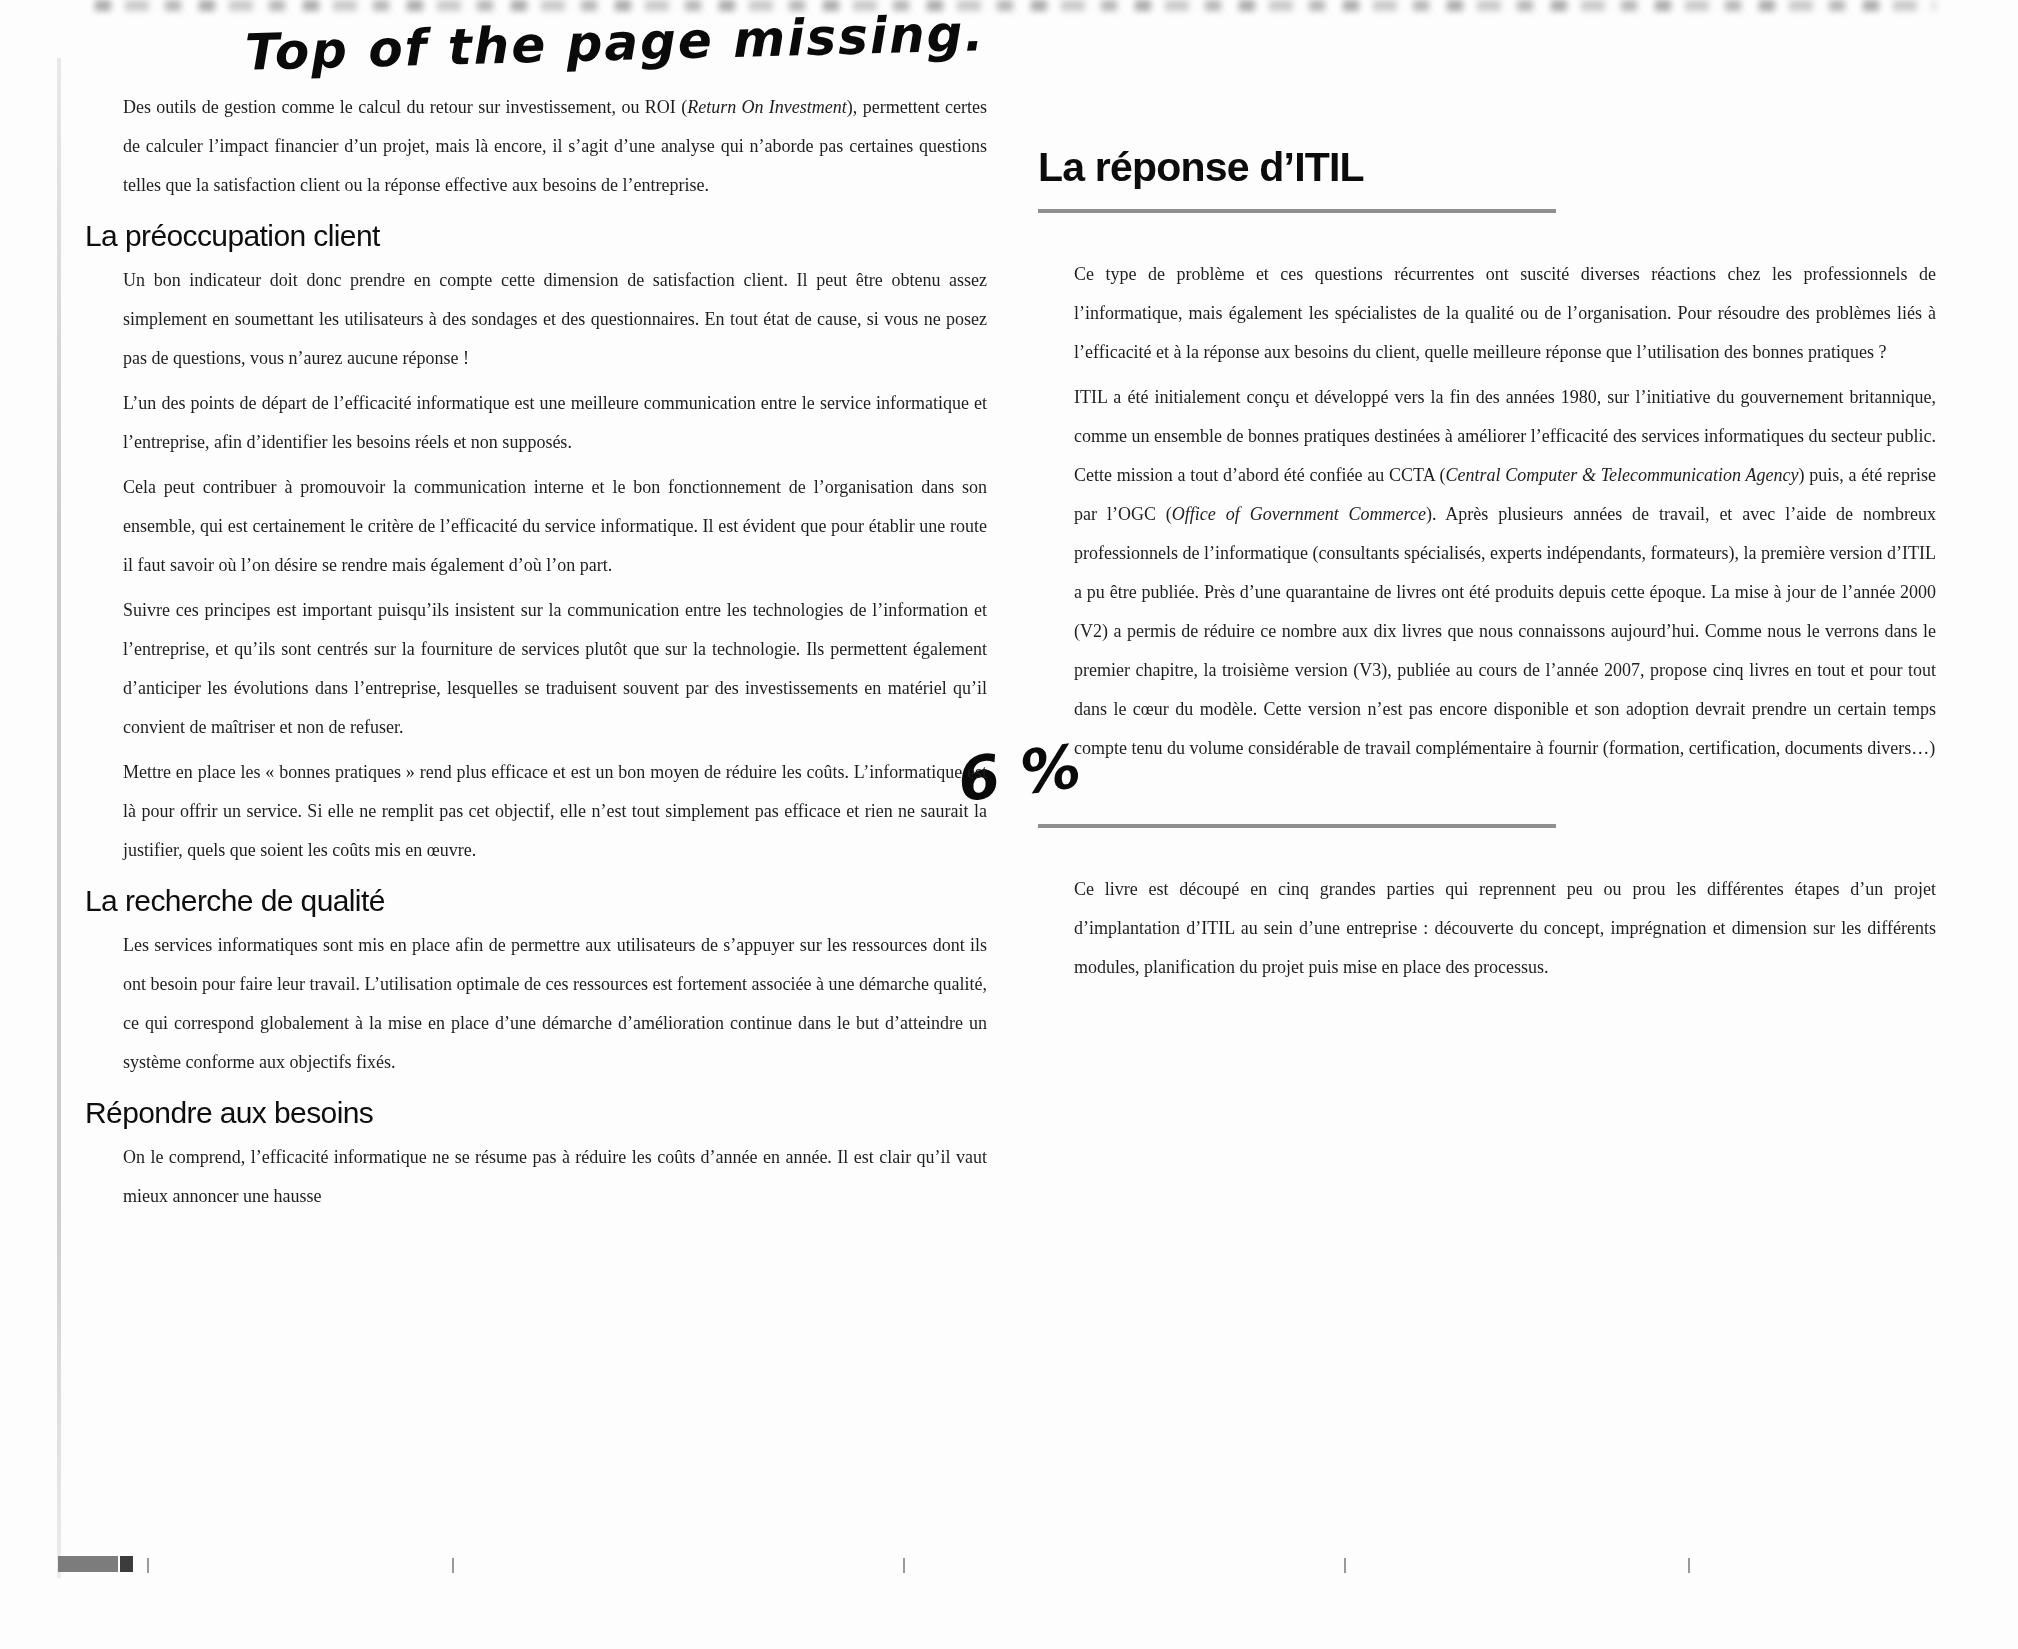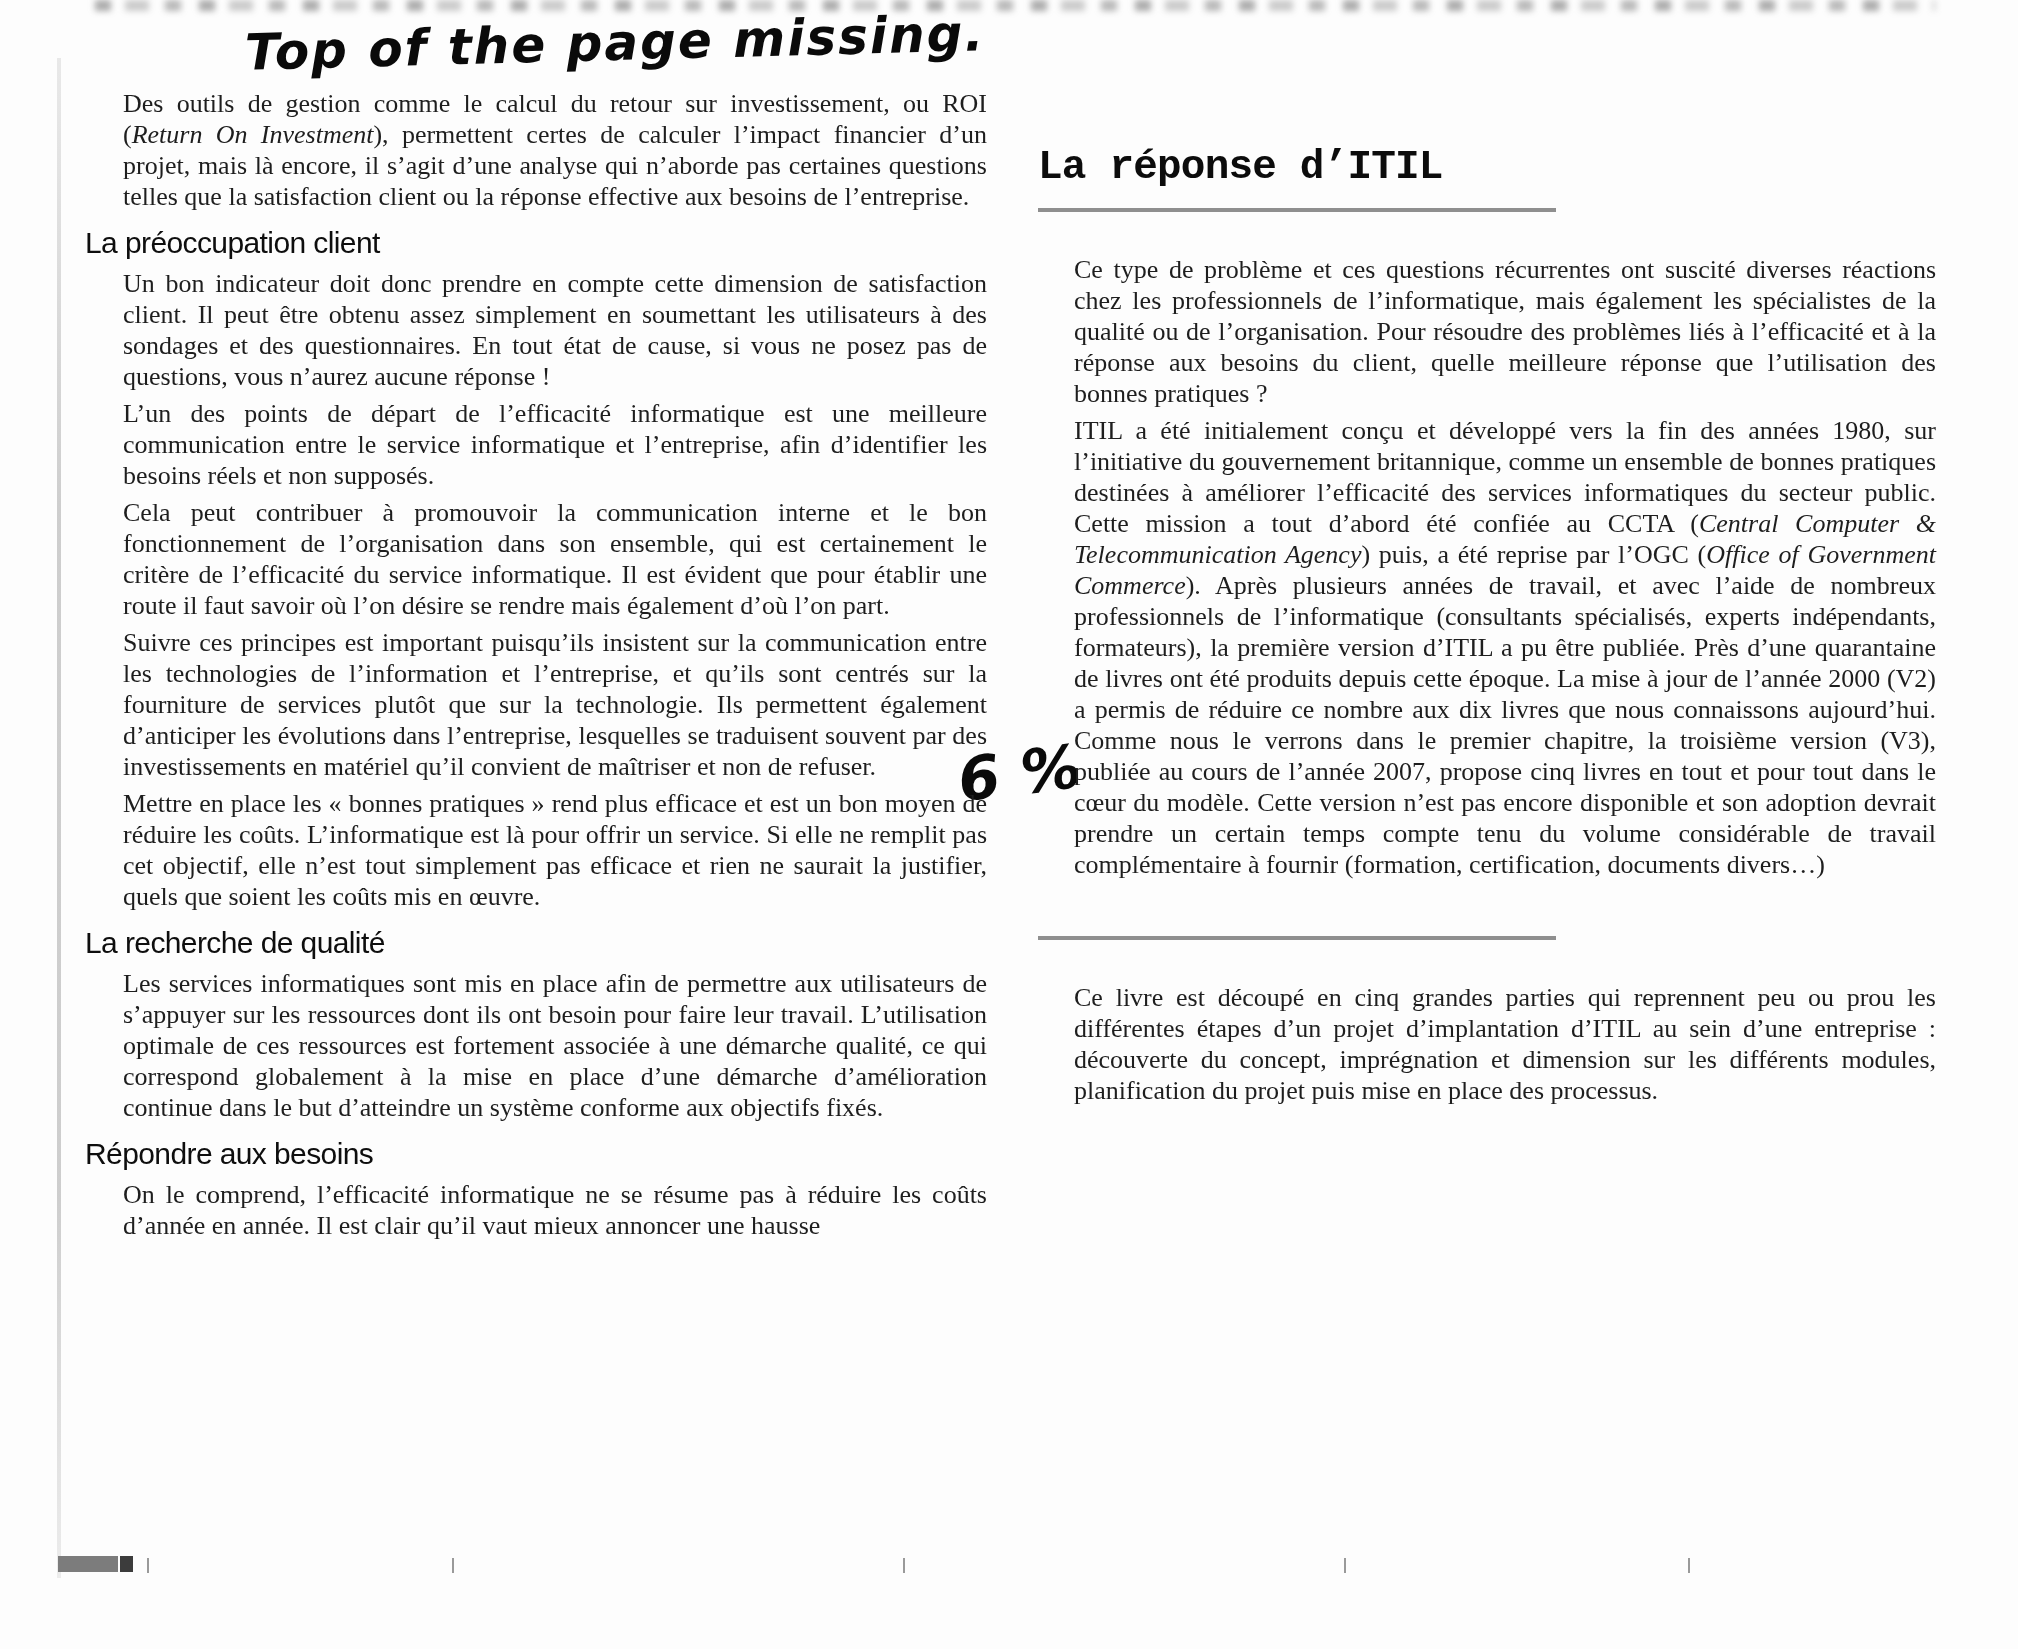--- a/index.html
+++ b/index.html
@@ -36,37 +36,37 @@
     white-space:nowrap;
   }
   .top-note  { left:245px; top:14px;  font-size:50px; font-weight:600; transform:rotate(-1.5deg); letter-spacing:2px; }
   .margin-note { left:958px; top:738px; font-size:60px; font-weight:700; transform:rotate(-7deg); }
 
   .col { position:absolute; top:88px; }
   .col-left  { left:85px;  width:902px; }
   .col-right { left:1038px; width:898px; }
 
   p.body {
-    font-size:26px; line-height:31px;
+    font-size:18px; line-height:39px;
     text-align:justify;
     color:#1e1e1e;
     margin:0 0 6px 38px;
   }
   .col-right p.body { margin-left:36px; }
   p.body i { font-style:italic; }
 
   h3 {
     font-family:"Liberation Sans", sans-serif;
     font-weight:normal; font-size:30px; letter-spacing:-0.6px;
     color:#0e0e0e;
     margin:14px 0 8px 0;
   }
   .h2-block { margin:56px 0 42px 0; }
   .h2-block h2 {
-    font-family:Liberation Mono, monospace;
+    font-family:Liberation Sans, sans-serif;
     font-weight:bold; font-size:41px; letter-spacing:-0.8px;
     color:#0c0c0c;
   }
   .h2-block .rule {
     width:518px; height:4px; background:#8f8f8f; margin-top:18px;
   }
 
   
   .scan-bar      { position:absolute; left:58px;  top:1556px; width:60px; height:16px; background:#7c7c7c; }
   .scan-bar-dark { position:absolute; left:120px; top:1556px; width:13px; height:16px; background:#3c3c3c; }

